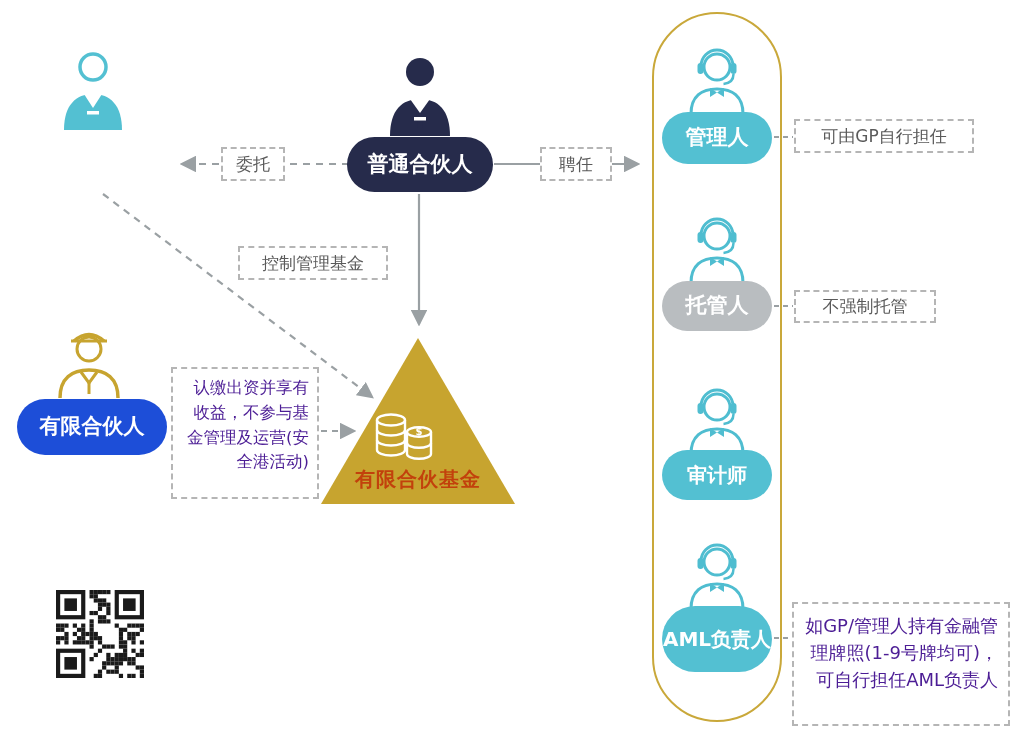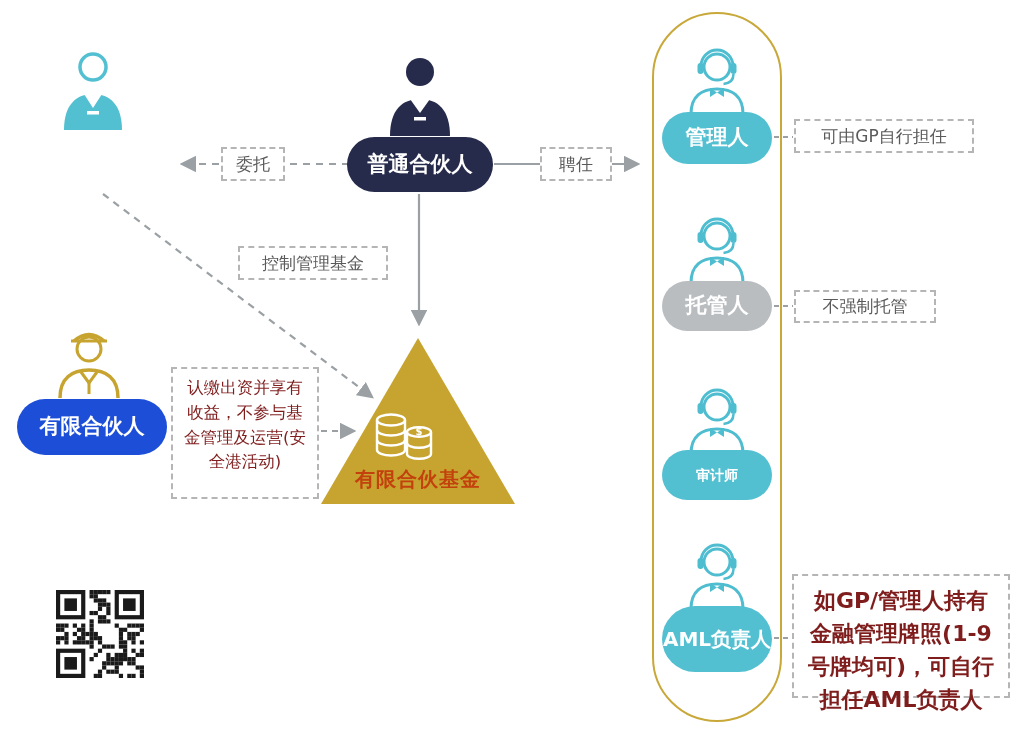--- a/index.html
+++ b/index.html
@@ -13,22 +13,22 @@
   }
   .pill-teal { background:#53c0d2; }
   .pill-navy { background:#262b4b;justify-content:center; }
   .pill-gold { background:#1d4ed8; }
   .pill-gray { background:#b9bdc0; }
   .dashed-box {
     border:2px dashed #b5b5b5; background:#fff; color:#5a5a5a;
     display:flex; align-items:center; justify-content:center; text-align:center;
   }
   .dashed-note {
-    border:2px dashed #b5b5b5; background:#fff; color:#7f1d1d;
-    text-align:center; line-height:1.5;
+    border:2px dashed #b5b5b5; background:#fff; color:#4c1d95;
+    text-align:right; line-height:1.5;
   }
   .capsule {
     border:2px solid #c9a83a; border-radius:65px; background:transparent;
   }
   .fund-label { color:#c2410c; font-weight:700; letter-spacing:1px; text-align:center; }
   .edge-label { font-size:17px; }
 </style>
 </head>
 <body>
 
@@ -152,39 +152,39 @@
   <svg class="abs" style="left:682px; top:382px;" width="70" height="72" viewBox="0 0 70 72">
     <circle cx="35" cy="25" r="13" fill="#fff" stroke="#4fbdd0" stroke-width="3"></circle>
     <path d="M19 24 a16 16 0 0 1 32 0" fill="none" stroke="#4fbdd0" stroke-width="3"></path>
     <rect x="15.5" y="21" width="6" height="11" rx="3" fill="#4fbdd0"></rect>
     <rect x="48.5" y="21" width="6" height="11" rx="3" fill="#4fbdd0"></rect>
     <path d="M51.5 32 q0 9 -10 10" fill="none" stroke="#4fbdd0" stroke-width="2.5"></path>
     <path d="M9 72 C9 54 20 47 35 47 C50 47 61 54 61 72" fill="none" stroke="#4fbdd0" stroke-width="3"></path>
     <path d="M28 46 v9 l7 -4.5 z" fill="#4fbdd0"></path>
       <path d="M42 46 v9 l-7 -4.5 z" fill="#4fbdd0"></path>
   </svg>
-  <div class="abs pill pill-teal" style="left:662px; top:450px; width:110px; height:50px; border-radius:25px; font-size:14px;">
+  <div class="abs pill pill-teal" style="left:662px; top:450px; width:110px; height:50px; border-radius:25px; font-size:20px;">
     <span>审计师</span>
   </div>
 
   <svg class="abs" style="left:682px; top:537px;" width="70" height="72" viewBox="0 0 70 72">
     <circle cx="35" cy="25" r="13" fill="#fff" stroke="#4fbdd0" stroke-width="3"></circle>
     <path d="M19 24 a16 16 0 0 1 32 0" fill="none" stroke="#4fbdd0" stroke-width="3"></path>
     <rect x="15.5" y="21" width="6" height="11" rx="3" fill="#4fbdd0"></rect>
     <rect x="48.5" y="21" width="6" height="11" rx="3" fill="#4fbdd0"></rect>
     <path d="M51.5 32 q0 9 -10 10" fill="none" stroke="#4fbdd0" stroke-width="2.5"></path>
     <path d="M9 72 C9 54 20 47 35 47 C50 47 61 54 61 72" fill="none" stroke="#4fbdd0" stroke-width="3"></path>
     <path d="M28 46 v9 l7 -4.5 z" fill="#4fbdd0"></path>
       <path d="M42 46 v9 l-7 -4.5 z" fill="#4fbdd0"></path>
   </svg>
   <div class="abs pill pill-teal" style="left:662px; top:606px; width:110px; height:66px; border-radius:33px; font-size:20px; flex-direction:row;">
     <span>AML</span>
     <span>负责人</span>
   </div>
-  <div class="abs dashed-note" style="left:792px; top:574px; width:218px; height:124px; font-size:22px; padding:8px 10px;font-weight:bold;">
+  <div class="abs dashed-note" style="left:792px; top:602px; width:218px; height:124px; font-size:18px; padding:8px 10px;">
     <span>如GP/管理人持有金融管理牌照(1-9号牌均可)，可自行担任AML负责人</span>
   </div>
 
   <div class="abs" style="left:56px; top:590px; width:88px; height:88px;">
     <svg width="88" height="88" viewBox="0 0 84 84">
         <rect x="32" y="0" width="4" height="4" fill="#1a1a1a"></rect>
         <rect x="36" y="0" width="4" height="4" fill="#1a1a1a"></rect>
         <rect x="40" y="0" width="4" height="4" fill="#1a1a1a"></rect>
         <rect x="44" y="0" width="4" height="4" fill="#1a1a1a"></rect>
         <rect x="48" y="0" width="4" height="4" fill="#1a1a1a"></rect>

